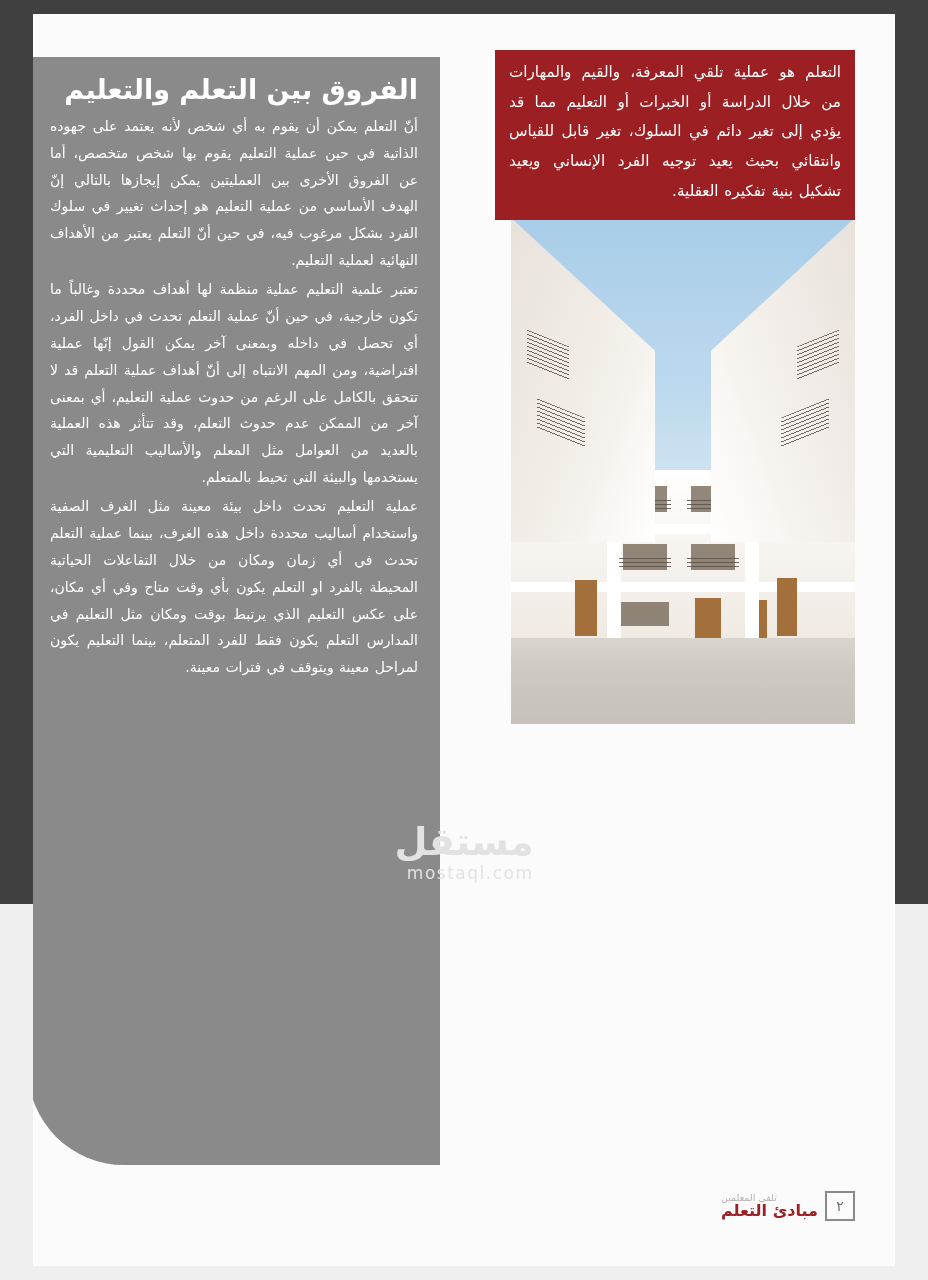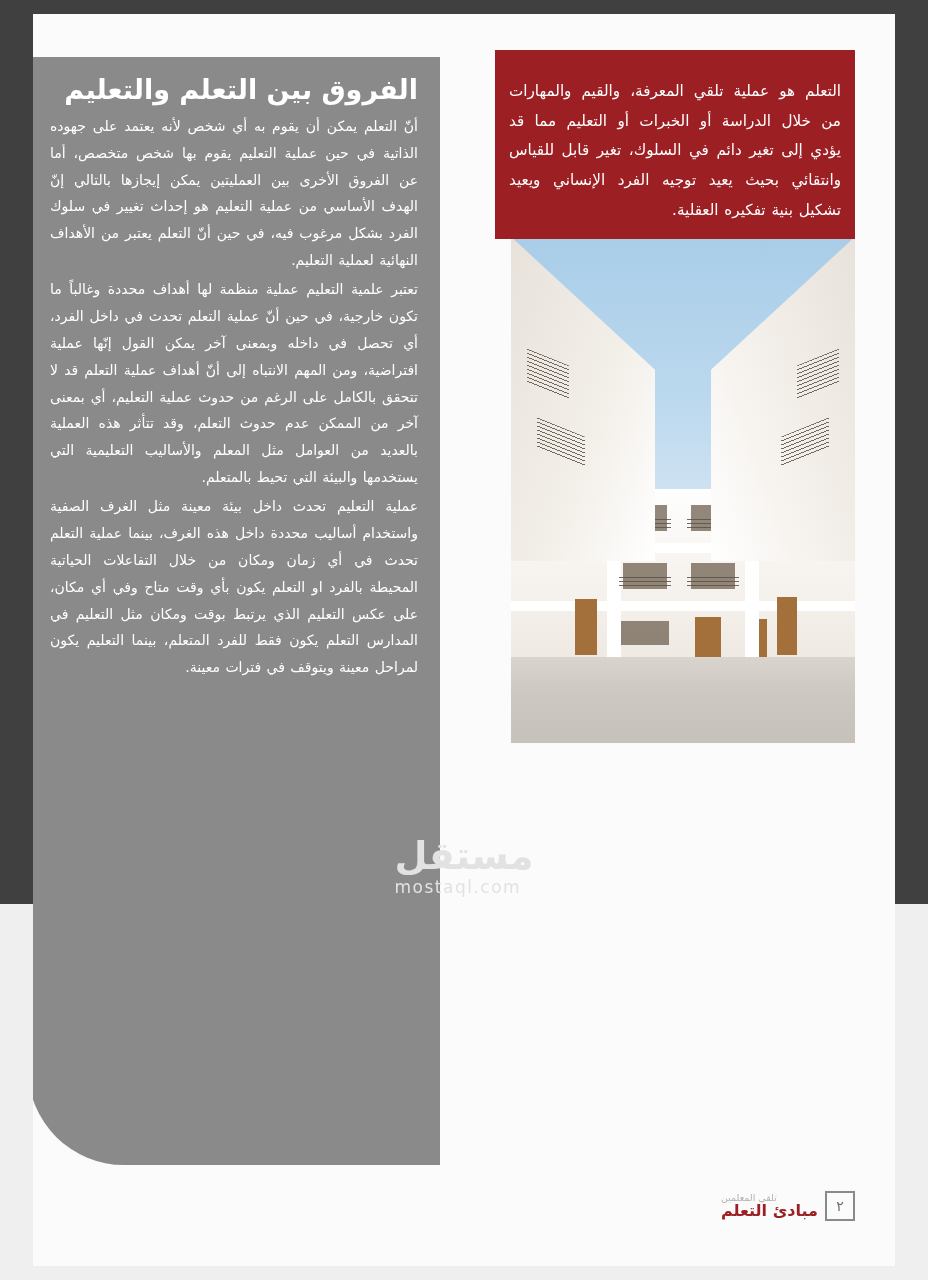--- a/index.html
+++ b/index.html
@@ -94,21 +94,21 @@
     font-weight: bold;
     text-align: right;
     line-height: 1.2;
     margin: 0 0 12px 0;
     white-space: nowrap;
   }
 
   .red-callout {
     background: #9c1f23;
     color: #ffffff;
-    padding: 27px 14px 14px 14px;
+    padding: 8px 14px 14px 14px;
     font-size: 15.2px;
     line-height: 1.95;
     text-align: justify;
     text-align-last: right;
     word-spacing: 1px;
   }
 
   .body-text {
     color: #9a9a9a;
     font-size: 15.2px;
@@ -232,22 +232,22 @@
     color: #9c1f23;
     font-size: 16px;
     font-weight: bold;
   }
 
   
   .watermark {
     position: absolute;
     left: 50%;
     transform: translateX(-50%);
-    bottom: 4px;
-    text-align: left;
+    bottom: 18px;
+    text-align: right;
     z-index: 5;
     user-select: none;
   }
   .wm-ar {
     color: #e2e2e2;
     font-size: 38px;
     font-weight: bold;
     line-height: 1;
     letter-spacing: 1px;
   }

